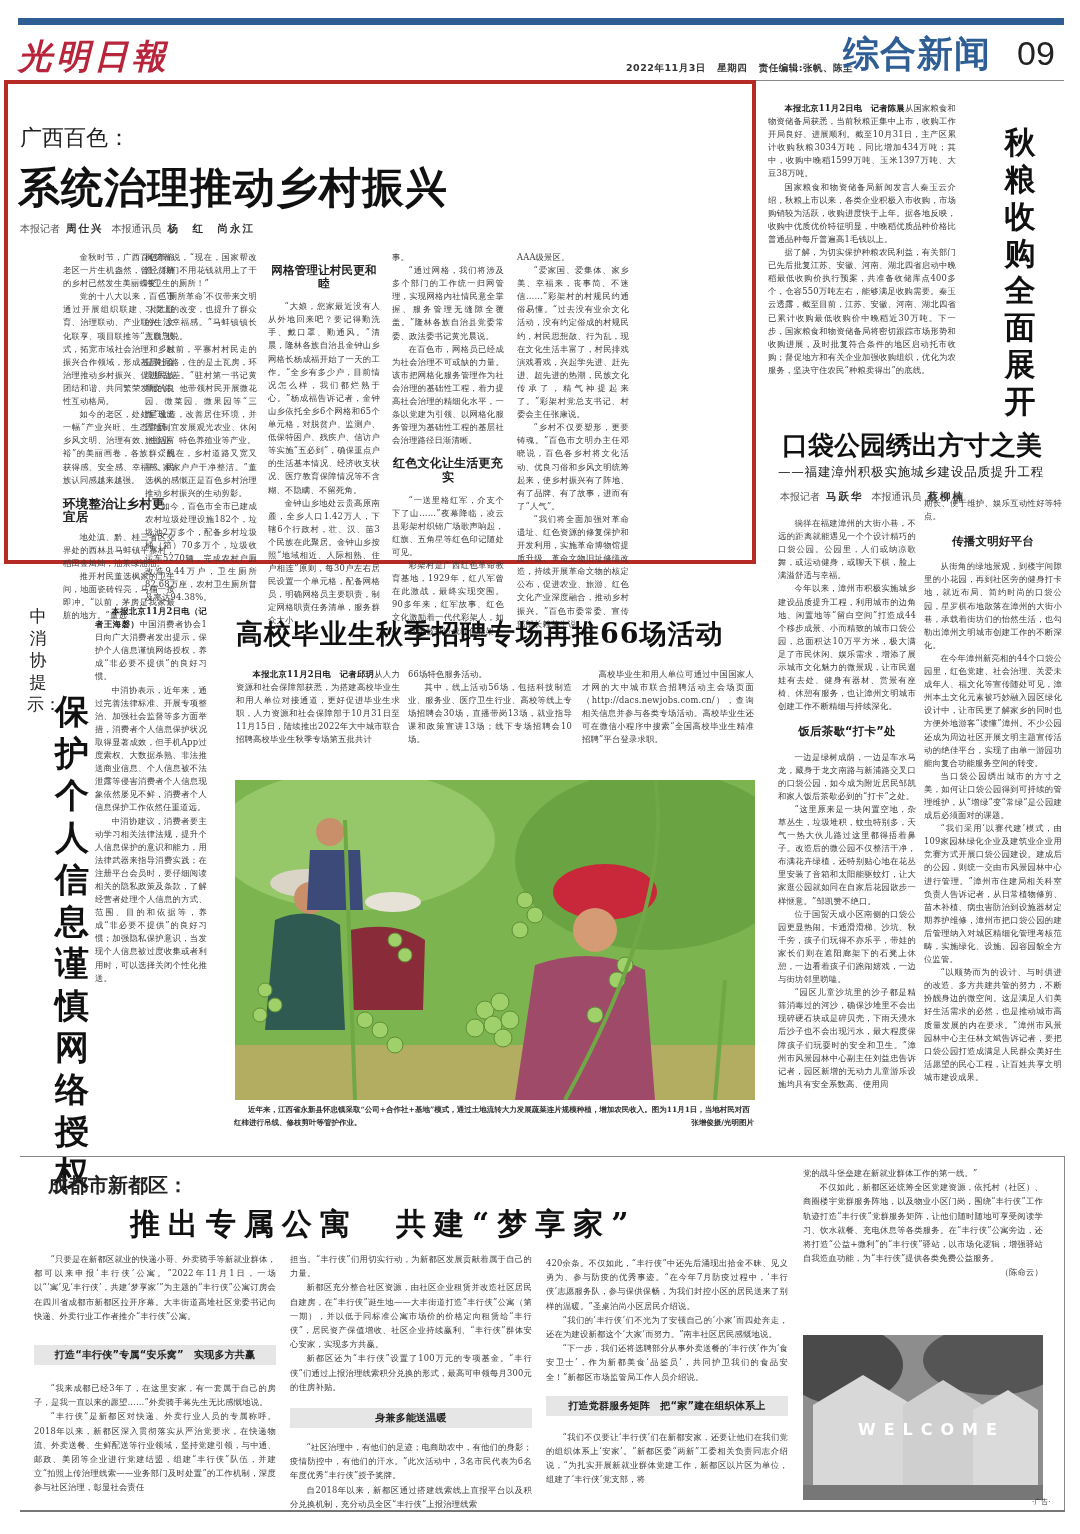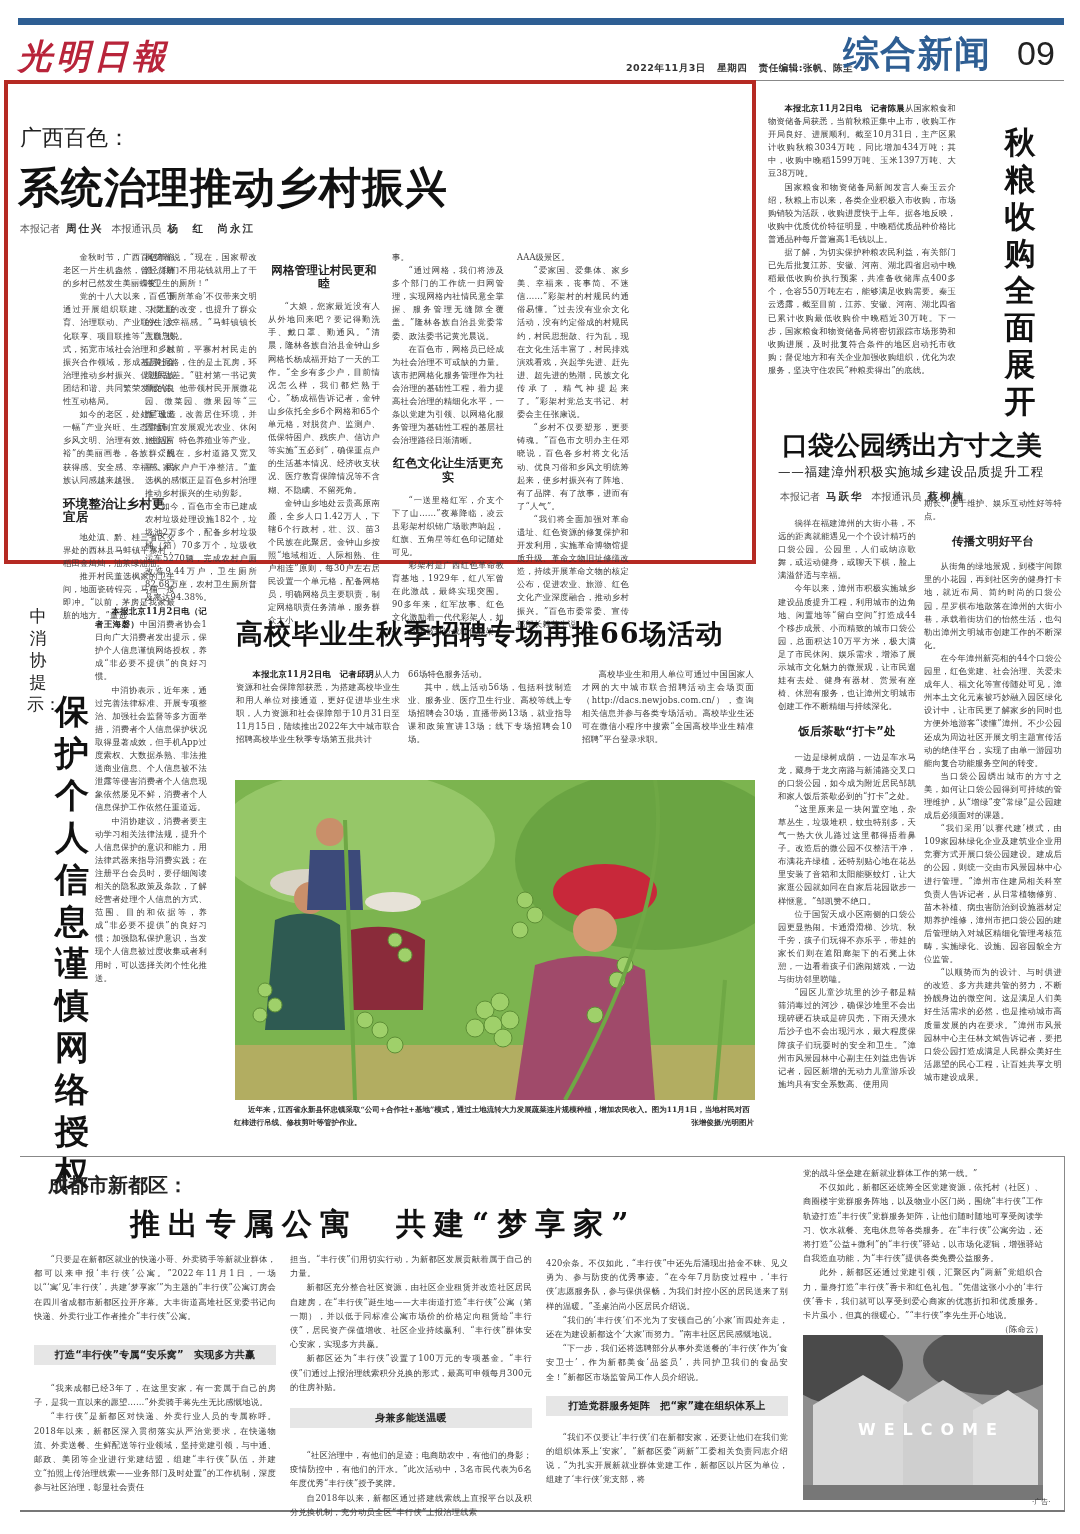--- a/index.html
+++ b/index.html
@@ -223,35 +223,34 @@
 <div class="abs p body-text" style="left:34px;top:1252px;width:242px;line-height:14.2px;">
   <p>“只要是在新都区就业的快递小哥、外卖骑手等新就业群体，都可以来申报‘丰行侠’公寓。”2022年11月1日，一场以“‘寓’见‘丰行侠’，共建‘梦享家’”为主题的“丰行侠”公寓订房会在四川省成都市新都区拉开序幕。大丰街道高堆社区党委书记向快递、外卖行业工作者推介“丰行侠”公寓。</p>
   <div class="gray-bar" style="font-size:10px;line-height:20px;margin:22px 0 16px;">打造“丰行侠”专属“安乐窝”　实现多方共赢</div>
   <p>“我来成都已经3年了，在这里安家，有一套属于自己的房子，是我一直以来的愿望……”外卖骑手蒋先生无比感慨地说。</p>
   <p>“丰行侠”是新都区对快递、外卖行业人员的专属称呼。2018年以来，新都区深入贯彻落实从严治党要求，在快递物流、外卖送餐、生鲜配送等行业领域，坚持党建引领，与中通、邮政、美团等企业进行党建结盟，组建“丰行侠”队伍，并建立“拍照上传治理线索——业务部门及时处置”的工作机制，深度参与社区治理，彰显社会责任</p>
 </div>
 <div class="abs p body-text" style="left:290px;top:1252px;width:242px;line-height:14.2px;">
   <p style="text-indent:0">担当。“丰行侠”们用切实行动，为新都区发展贡献着属于自己的力量。</p>
   <p>新都区充分整合社区资源，由社区企业租赁并改造社区居民自建房，在“丰行侠”诞生地——大丰街道打造“丰行侠”公寓（第一期），并以低于同标准公寓市场价的价格定向租赁给“丰行侠”，居民资产保值增收、社区企业持续赢利、“丰行侠”群体安心安家，实现多方共赢。</p>
   <p>新都区还为“丰行侠”设置了100万元的专项基金。“丰行侠”们通过上报治理线索积分兑换的形式，最高可申领每月300元的住房补贴。</p>
-  <div class="gray-bar" style="font-size:10px;line-height:20px;margin:14px 0 20px;">身兼多能送温暖</div>
+  <div class="gray-bar" style="font-size:10px;line-height:20px;margin:14px 0 12px;">身兼多能送温暖</div>
   <p>“社区治理中，有他们的足迹；电商助农中，有他们的身影；疫情防控中，有他们的汗水。”此次活动中，3名市民代表为6名年度优秀“丰行侠”授予奖牌。</p>
   <p>自2018年以来，新都区通过搭建线索线上直报平台以及积分兑换机制，充分动员全区“丰行侠”上报治理线索</p>
 </div>
 <div class="abs p body-text" style="left:546px;top:1256px;width:242px;line-height:14.2px;">
   <p style="text-indent:0">420余条。不仅如此，“丰行侠”中还先后涌现出拾金不昧、见义勇为、参与防疫的优秀事迹。“在今年7月防疫过程中，‘丰行侠’志愿服务队，参与保供保畅，为我们封控小区的居民送来了别样的温暖。”圣桌泊尚小区居民介绍说。</p>
   <p>“我们的‘丰行侠’们不光为了安顿自己的‘小家’而四处奔走，还在为建设新都这个‘大家’而努力。”南丰社区居民感慨地说。</p>
   <p>“下一步，我们还将选聘部分从事外卖送餐的‘丰行侠’作为‘食安卫士’，作为新都美食‘品鉴员’，共同护卫我们的食品安全！”新都区市场监管局工作人员介绍说。</p>
   <div class="gray-bar" style="font-size:10px;line-height:20px;margin:12px 0 14px;">打造党群服务矩阵　把“家”建在组织体系上</div>
   <p>“我们不仅要让‘丰行侠’们在新都安家，还要让他们在我们党的组织体系上‘安家’。”新都区委“两新”工委相关负责同志介绍说，“为扎实开展新就业群体党建工作，新都区以片区为单位，组建了‘丰行侠’党支部，将</p>
 </div>
 <div class="abs p body-text" style="left:803px;top:1166px;width:240px;line-height:14.2px;">
   <p style="text-indent:0">党的战斗堡垒建在新就业群体工作的第一线。”</p>
   <p>不仅如此，新都区还统筹全区党建资源，依托村（社区）、商圈楼宇党群服务阵地，以及物业小区门岗，围绕“丰行侠”工作轨迹打造“丰行侠”党群服务矩阵，让他们随时随地可享受阅读学习、饮水就餐、充电休息等各类服务。在“丰行侠”公寓旁边，还将打造“公益+微利”的“丰行侠”驿站，以市场化逻辑，增强驿站自我造血功能，为“丰行侠”提供各类免费公益服务。</p>
-  <p>此外，新都区还通过党建引领，汇聚区内“两新”党组织合力，量身打造“丰行侠”香卡和红色礼包。“凭借这张小小的‘丰行侠’香卡，我们就可以享受到爱心商家的优惠折扣和优质服务。卡片虽小，但真的很暖心。”“丰行侠”李先生开心地说。</p>
   <div style="text-align:right;">（陈命云）</div>
 </div>
 <div class="abs ad-photo">
   <svg width="240" height="165" viewBox="0 0 240 165">
     <rect width="240" height="165" fill="#8d8d8d"></rect>
     <ellipse cx="40" cy="30" rx="60" ry="40" fill="#4a4a4a"></ellipse>
     <ellipse cx="190" cy="25" rx="70" ry="35" fill="#555"></ellipse>
     <polygon points="10,70 60,40 110,70 110,150 10,150" fill="#d8d8d8"></polygon>
     <polygon points="100,70 140,45 180,70 180,150 100,150" fill="#cfcfcf"></polygon>
     <polygon points="170,75 205,55 235,75 235,150 170,150" fill="#dadada"></polygon>

